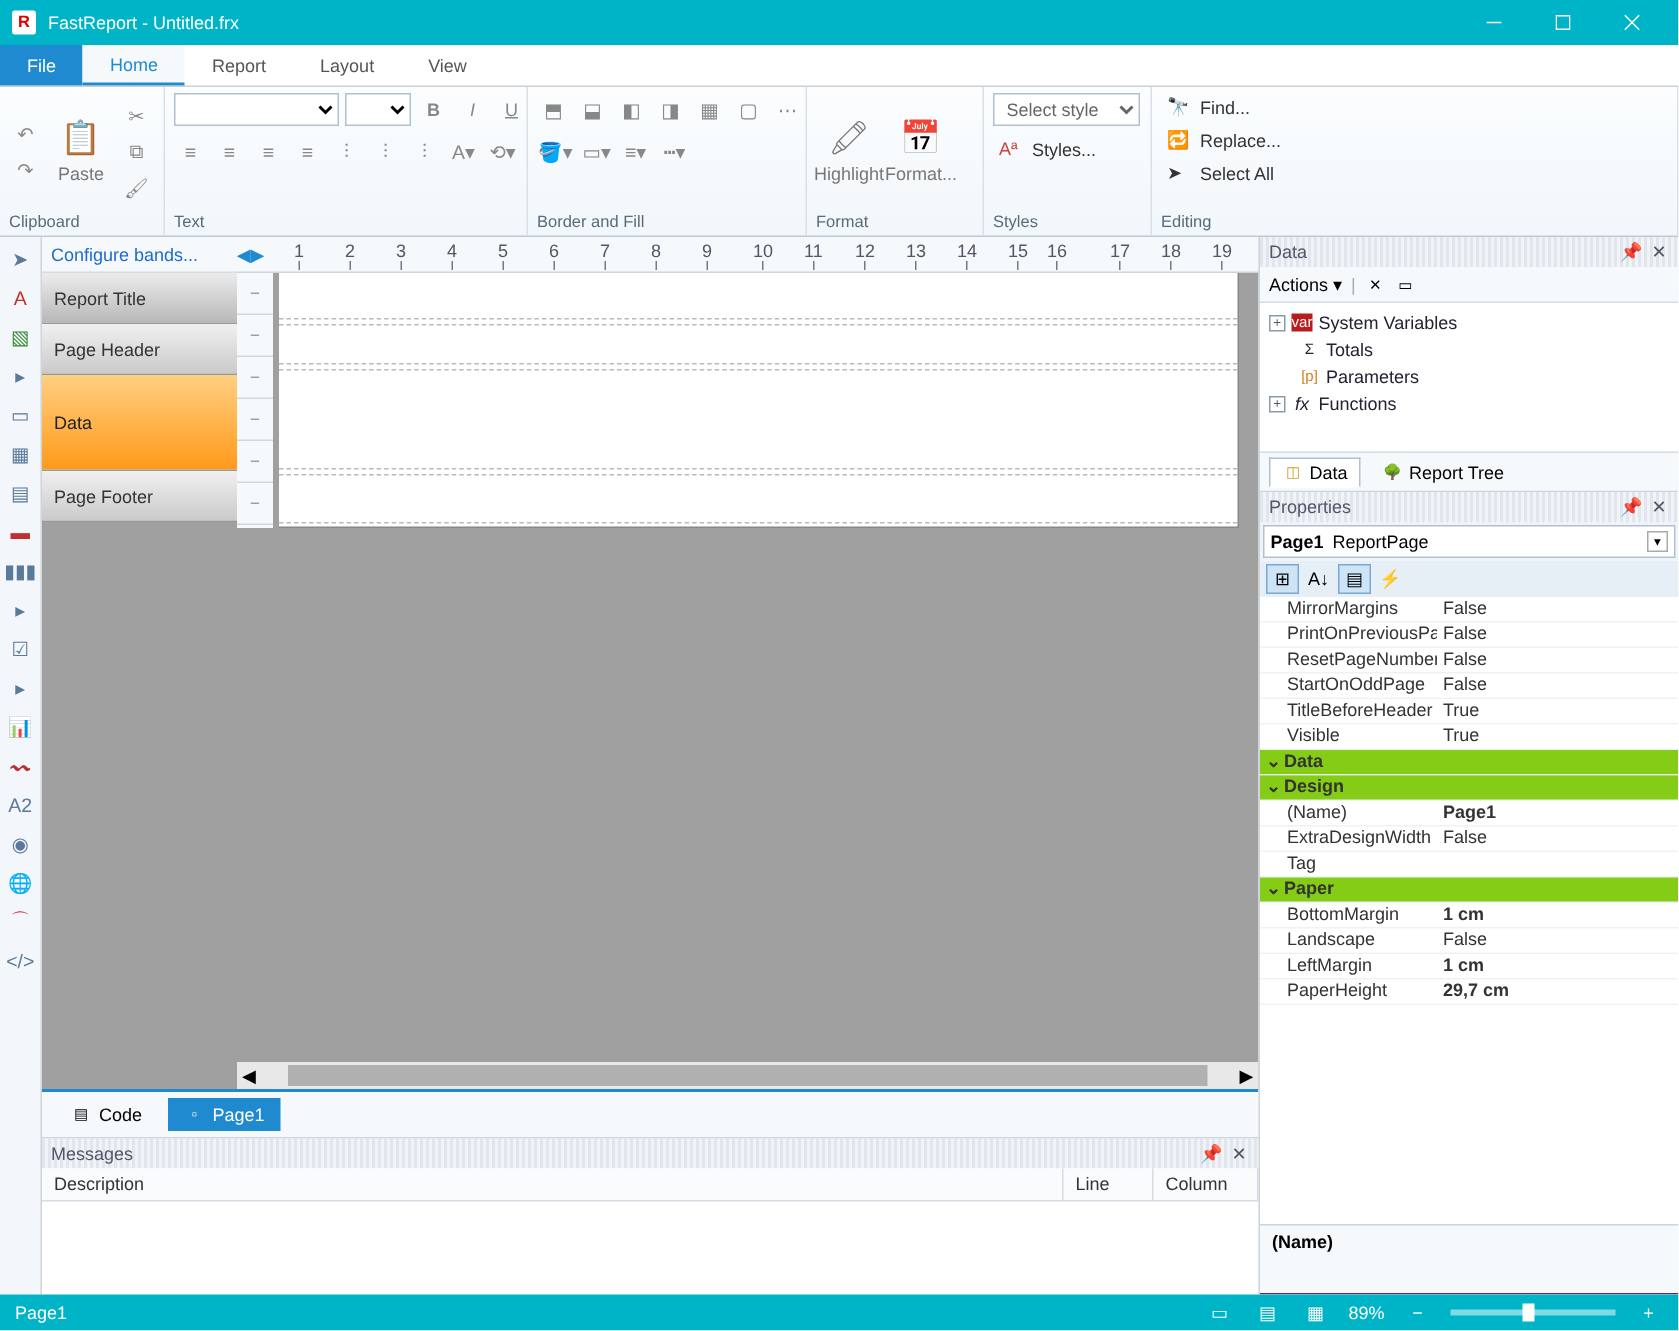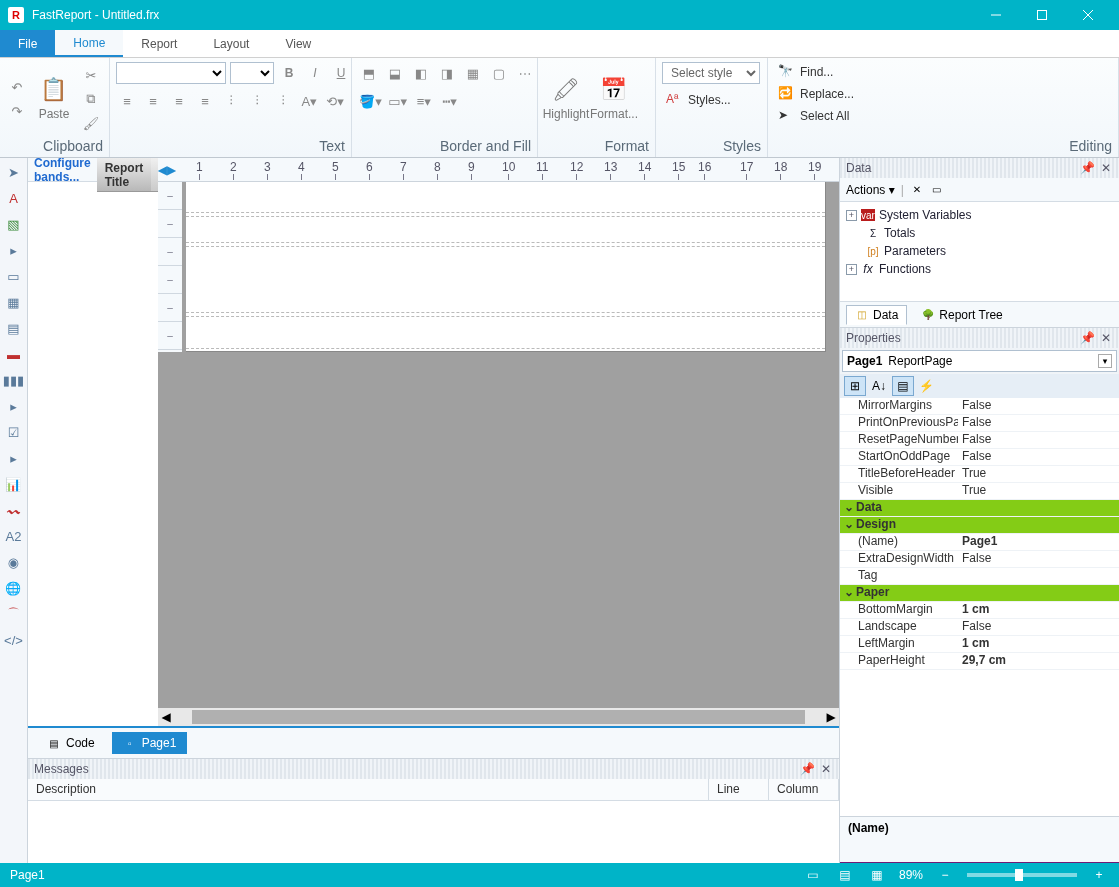--- a/index.html
+++ b/index.html
@@ -8,33 +8,33 @@
 .titlebar .app-icon { width: 16px; height: 16px; background: #fff; margin-right: 8px; display: inline-flex; align-items: center; justify-content: center; color: #d00; font-weight: bold; font-size: 11px; border-radius: 2px; }
 .titlebar .title { flex: 1; }
 .titlebar .win-btn { width: 46px; height: 30px; display: flex; align-items: center; justify-content: center; cursor: pointer; }
 .menubarrow { height: 28px; display: flex; align-items: stretch; background: #fff; border-bottom: 1px solid #d0d0d0; }
 .menubarrow .file-tab { background: #1f8ad0; color: #fff; padding: 0 18px; display: flex; align-items: center; cursor: pointer; }
 .menubarrow .tab { padding: 0 18px; display: flex; align-items: center; cursor: pointer; color: #555; }
 .menubarrow .tab.active { color: #1f8ad0; border-bottom: 2px solid #1f8ad0; background: #f5f9fc; }
 .ribbon { height: 100px; background: linear-gradient(#fbfdfe,#f2f7fb); display: flex; border-bottom: 1px solid #c0c8d0; }
 .rgroup { border-right: 1px solid #d8e0e8; display: flex; flex-direction: column; padding: 4px 6px 0 6px; }
 .rgroup .content { flex: 1; display: flex; align-items: center; gap: 4px; }
-.rgroup .label { text-align: right; color: #5a6a78; padding: 2px 0 3px 0; font-size: 14px; }
+.rgroup .label { text-align: left; color: #5a6a78; padding: 2px 0 3px 0; font-size: 11px; }
 .ribbon-btn { min-width: 22px; height: 22px; border: 1px solid transparent; display: flex; align-items: center; justify-content: center; color: #888; cursor: pointer; font-size: 13px; }
 .ribbon-btn.big { flex-direction: column; height: 66px; width: 44px; font-size: 11px; color: #777; }
 .ribbon-btn.big .bicon { font-size: 22px; margin-bottom: 4px; }
 .font-select { width: 110px; height: 22px; border: 1px solid #b0c0d0; background: #fff; }
 .size-select { width: 44px; height: 22px; border: 1px solid #b0c0d0; background: #fff; }
 .style-select { width: 98px; height: 22px; border: 1px solid #b0c0d0; background: #fff; color: #666; padding-left: 4px; }
 .editor-link { display: flex; align-items: center; gap: 6px; color: #333; cursor: pointer; padding: 2px 4px; }
 .editor-link .eicon { width: 16px; height: 16px; display: inline-block; }
 .workspace { flex: 1; display: flex; overflow: hidden; }
 .left-tools { width: 28px; background: #f3f6fa; border-right: 1px solid #ccd4dc; display: flex; flex-direction: column; align-items: center; padding-top: 4px; gap: 6px; }
 .left-tools .tbtn { width: 20px; height: 20px; display: flex; align-items: center; justify-content: center; color: #5a7a9a; cursor: pointer; font-size: 13px; }
-.bands-col { width: 130px; display: flex; flex-direction: row; font-weight: bold; }
+.bands-col { width: 130px; display: flex; flex-direction: column; }
 .config-row { height: 24px; display: flex; align-items: center; padding: 0 6px; color: #1f6ad0; cursor: pointer; background: #f5f9fc; border-bottom: 1px solid #d4dce4; gap: 4px; }
 .band { height: 34px; display: flex; align-items: center; padding: 16px 8px; border-bottom: 1px solid #999; cursor: pointer; color: #333; }
 .band.title { background: linear-gradient(#ececec,#b8b8b8); }
 .band.header { background: linear-gradient(#f0f0f0,#cacaca); }
 .band.data { background: linear-gradient(#ffcf82,#ff9a1a); color: #222; height: 64px; }
 .band.footer { background: linear-gradient(#f0f0f0,#cacaca); }
 .bands-col .filler { flex: 1; background: #a0a0a0; }
 .canvas-area { flex: 1; display: flex; flex-direction: column; background: #a0a0a0; position: relative; }
 .ruler-row { height: 24px; background: #f5f9fc; display: flex; align-items: center; border-bottom: 1px solid #ccd4dc; }
 .collapse-handle { width: 18px; display: flex; align-items: center; justify-content: center; color: #1f8ad0; cursor: pointer; }

